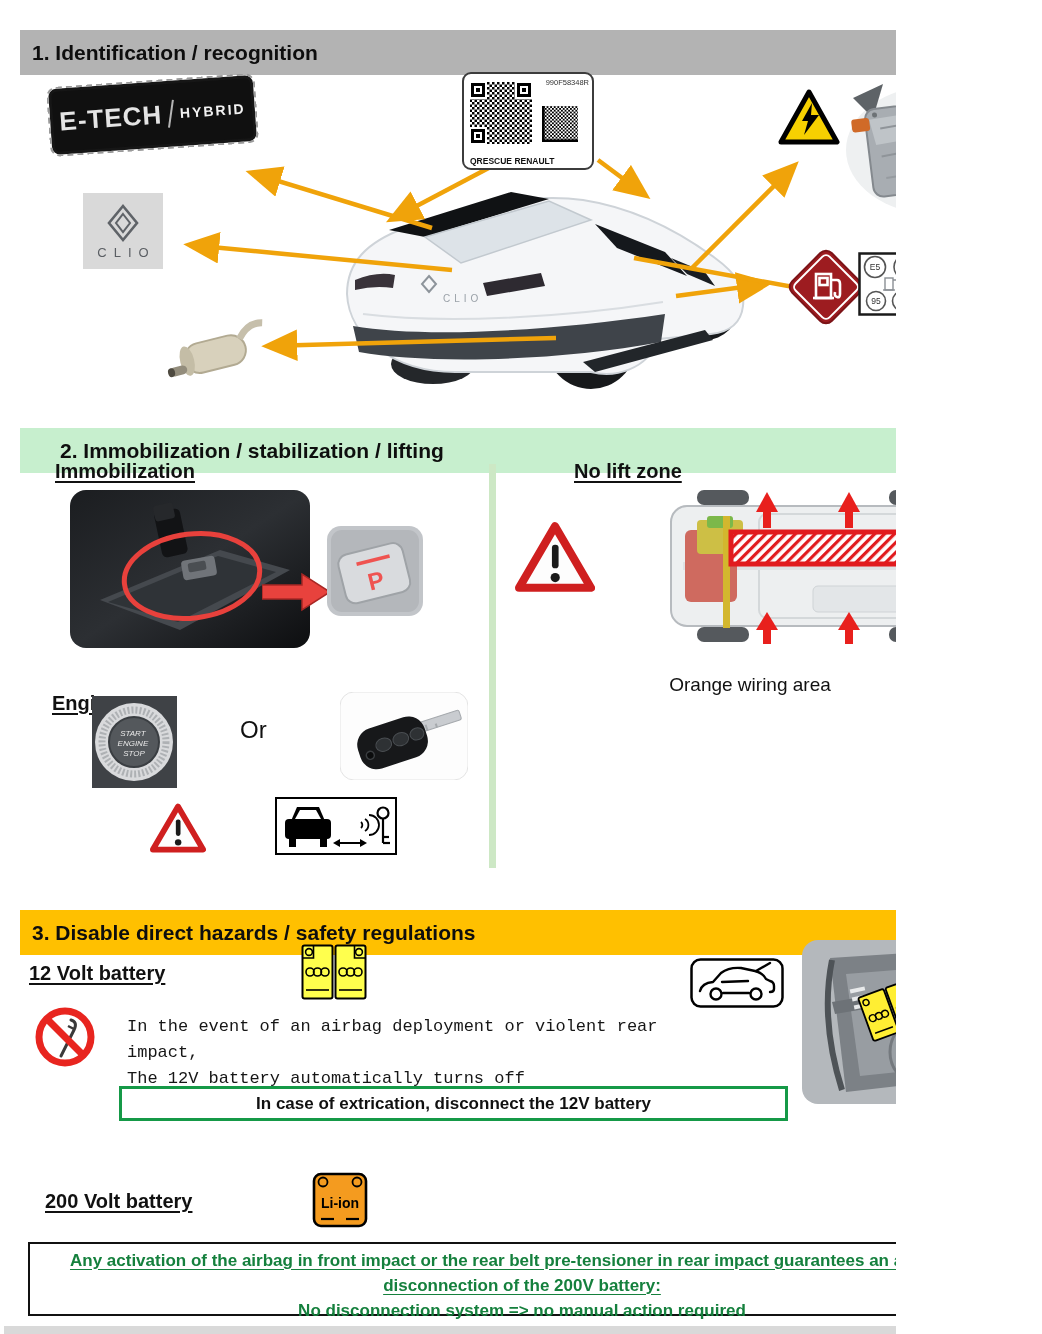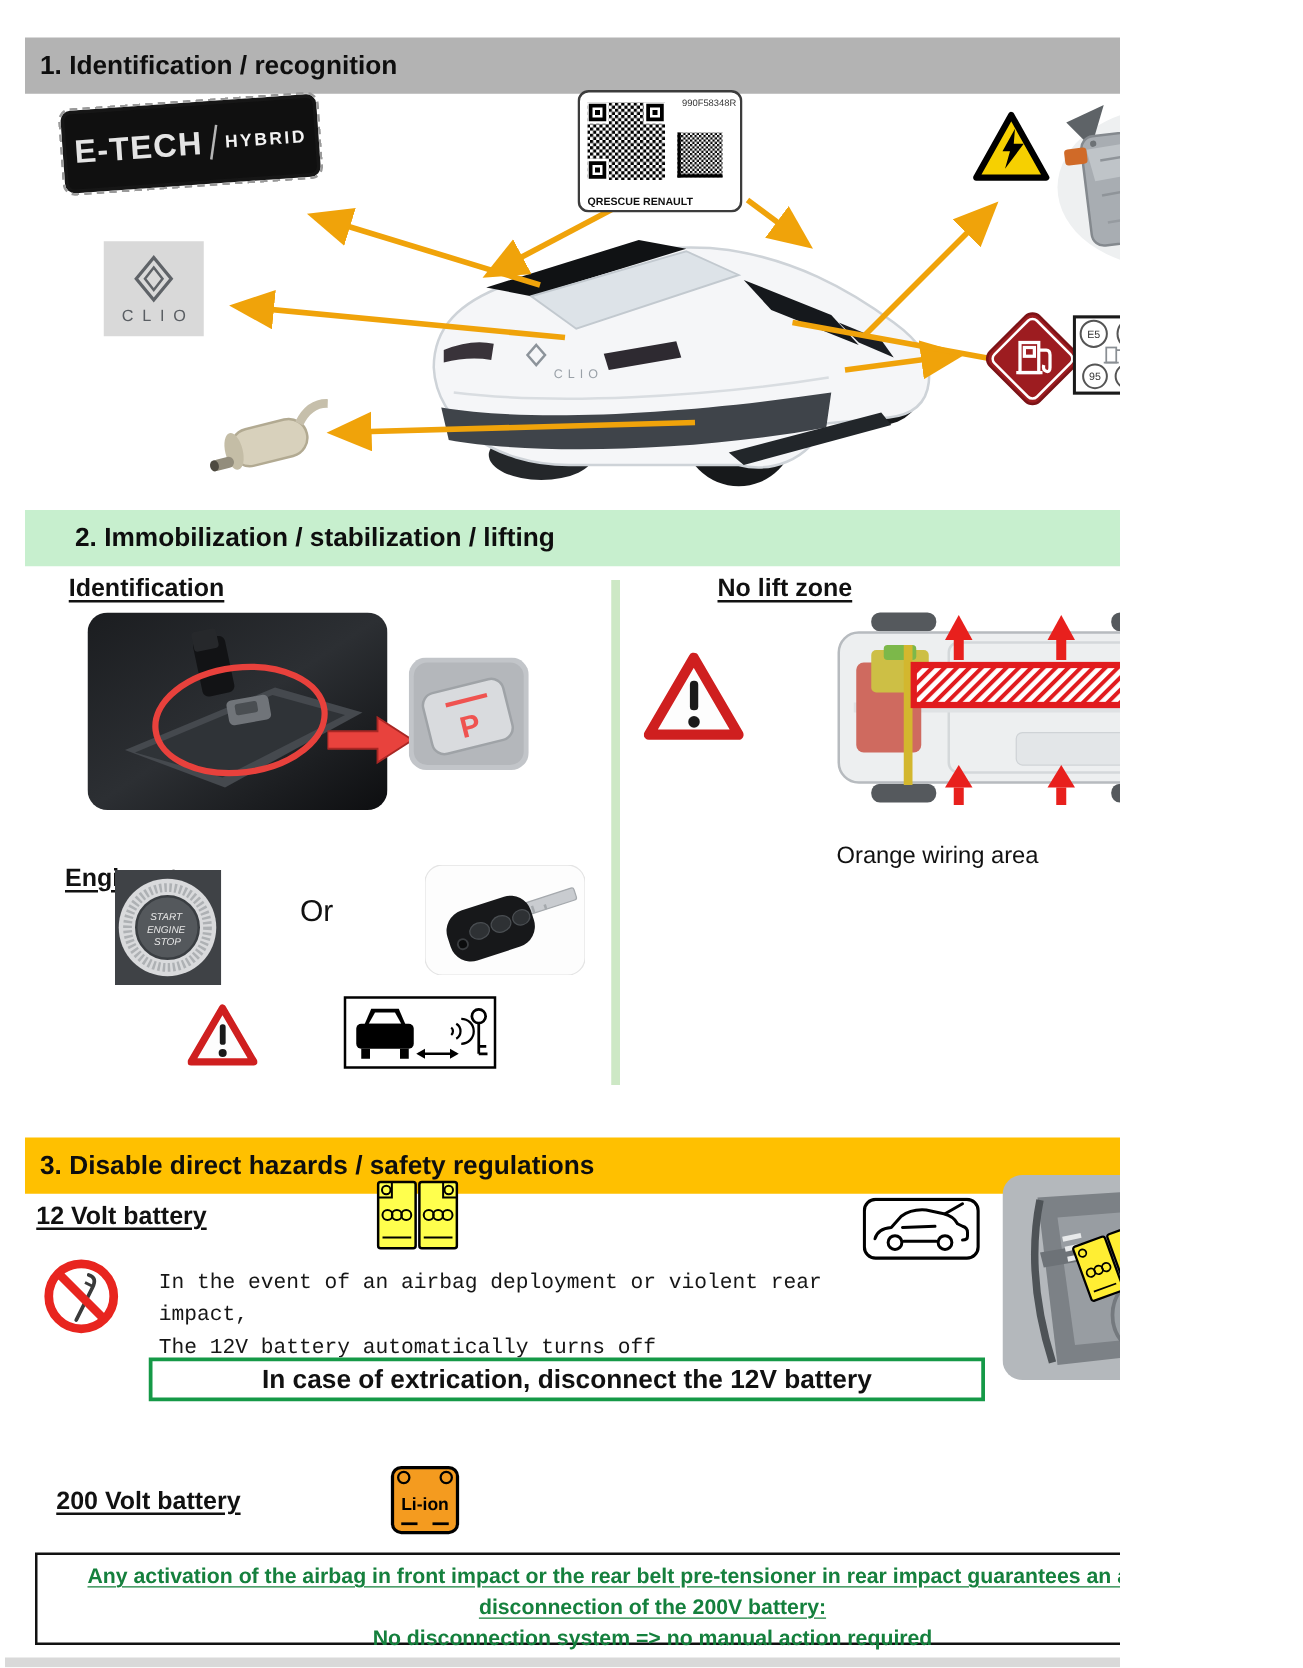--- a/index.html
+++ b/index.html
@@ -20,21 +20,21 @@
            transform:rotate(-4deg); display:flex; align-items:center; justify-content:center; gap:8px; }
   .etech .big { color:#e4e4e4; font-weight:bold; font-size:26px; letter-spacing:1px; }
   .etech .bar { width:2px; height:28px; background:#b5b5b5; transform:rotate(12deg); }
   .etech .small { color:#f2f2f2; font-weight:bold; font-size:14px; letter-spacing:2px; }
   .cliobadge { position:absolute; left:83px; top:193px; width:80px; height:76px; background:#d9d9d9;
                display:flex; flex-direction:column; align-items:center; justify-content:center; }
   .cliobadge .word { color:#5a5e63; font-size:13px; letter-spacing:7px; margin-top:2px; padding-left:7px; }
   .orlabel { position:absolute; left:240px; top:716px; font-size:24px; color:#111; }
   .greenbox { position:absolute; left:119px; top:1086px; width:669px; height:35px; background:#fff;
               border:3px solid #159947; display:flex; align-items:center; justify-content:center;
-              font-weight:bold; font-size:21px; color:#111; }
+              font-weight:bold; font-size:17px; color:#111; }
   .bodytext { position:absolute; left:127px; top:1014px; width:580px; font-size:17px; line-height:26px; color:#161616;font-family:Liberation Mono, monospace; }
   .bottombox { position:absolute; left:28px; top:1242px; width:988px; height:74px; border:2px solid #111;
                text-align:center; font-weight:bold; font-size:17px; color:#15803d; padding:4px 24px 0 24px; line-height:25px; }
   .bottombox .ul { text-decoration:underline; text-underline-offset:3px; }
   .graybar { position:absolute; left:4px; top:1326px; width:1034px; height:8px; background:#d9d9d9; }
   .divider2 { position:absolute; left:489px; top:464px; width:7px; height:404px; background:#cde8c5; }
   .carkeybox { position:absolute; left:275px; top:797px; width:122px; height:58px; background:#fff; border:2px solid #000; }
   svg { display:block; }
 </style>
 </head>
@@ -203,25 +203,25 @@
     <text x="18" y="52" text-anchor="middle" font-size="8.5" fill="#333">95</text>
     <text x="44" y="52" text-anchor="middle" font-size="8.5" fill="#333">98</text>
     <g stroke="#8a8f94" stroke-width="1.4" fill="none">
       <rect x="27" y="26" width="8" height="12"></rect>
       <path d="M35,28 h4 v8"></path>
       <line x1="25" y1="38" x2="37" y2="38"></line>
     </g>
     <rect x="55" y="27" width="9" height="7" fill="none" stroke="#8a8f94" stroke-width="1.3"></rect>
   </svg>
 
-  <div class="hdr hdr2" style="top:408px;padding-left:40px;">
+  <div class="hdr hdr2" style="top:428px;padding-left:40px;">
     <span>2. Immobilization / stabilization / lifting</span>
   </div>
 
-  <div class="subhead" style="left:55px; top:460px;">Identification</div>
+  <div class="subhead" style="left:55px; top:460px;">Immobilization</div>
   <div class="subhead" style="left:530px; top:460px;margin-left:44px;">No lift zone</div>
 
   <div class="divider2"></div>
 
   <svg class="abs" style="left:70px; top:490px;" width="240" height="158" viewBox="0 0 240 158">
     <defs>
       <linearGradient id="cons" x1="0" y1="0" x2="1" y2="1">
         <stop offset="0" stop-color="#1b1d20"></stop>
           <stop offset="0.5" stop-color="#2c2f33"></stop>
           <stop offset="1" stop-color="#0d0e10"></stop>

